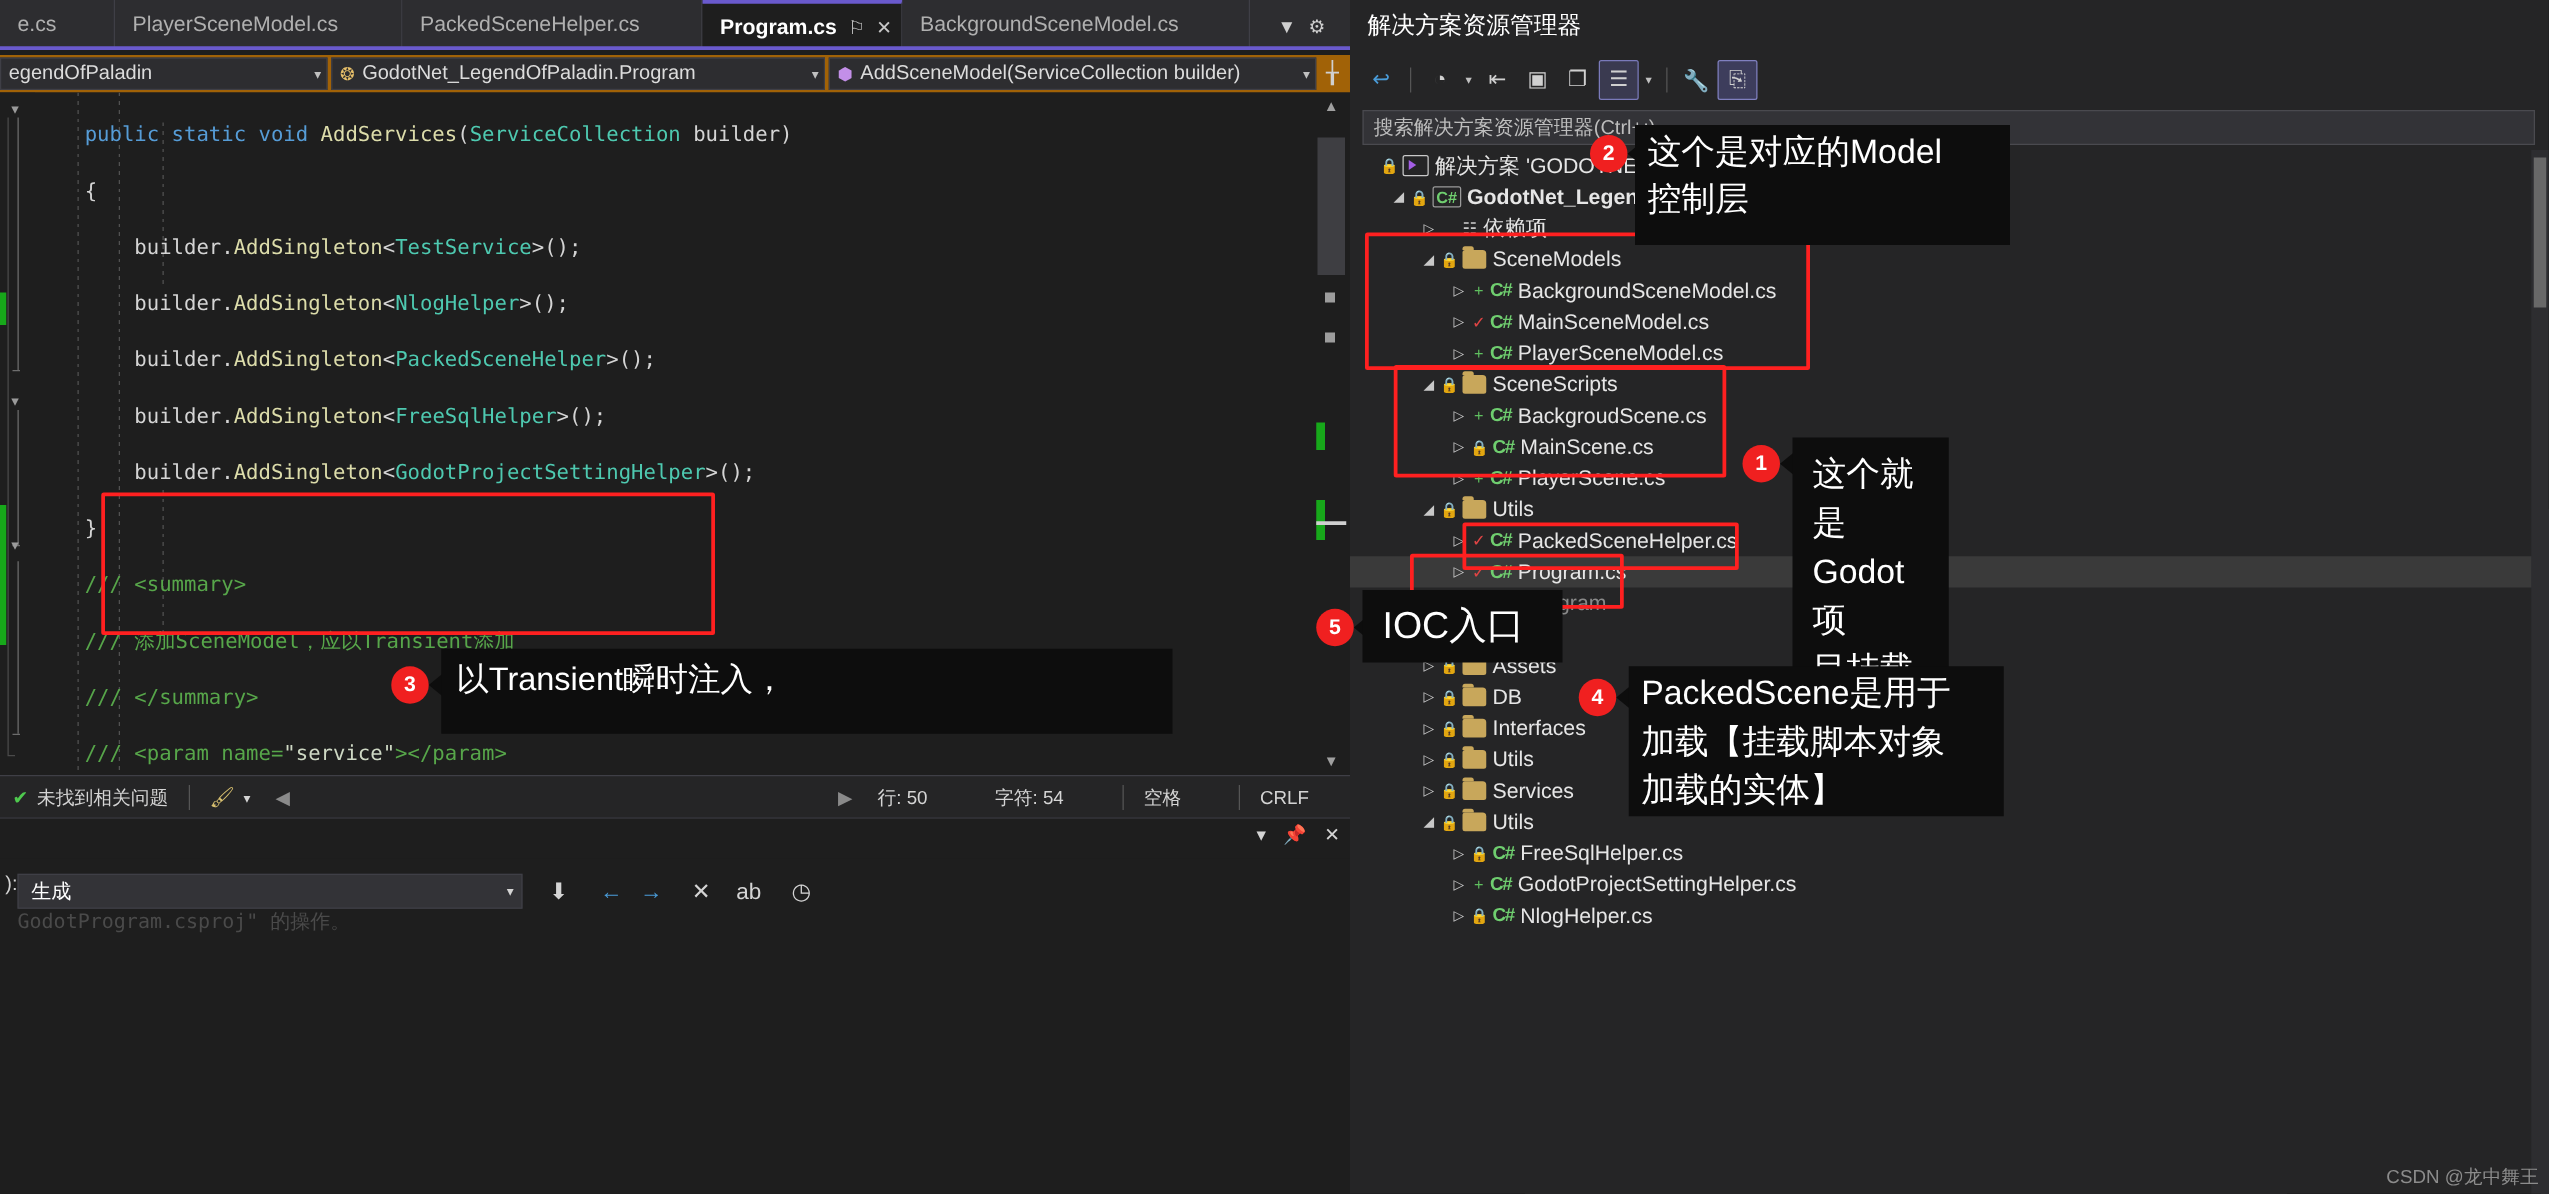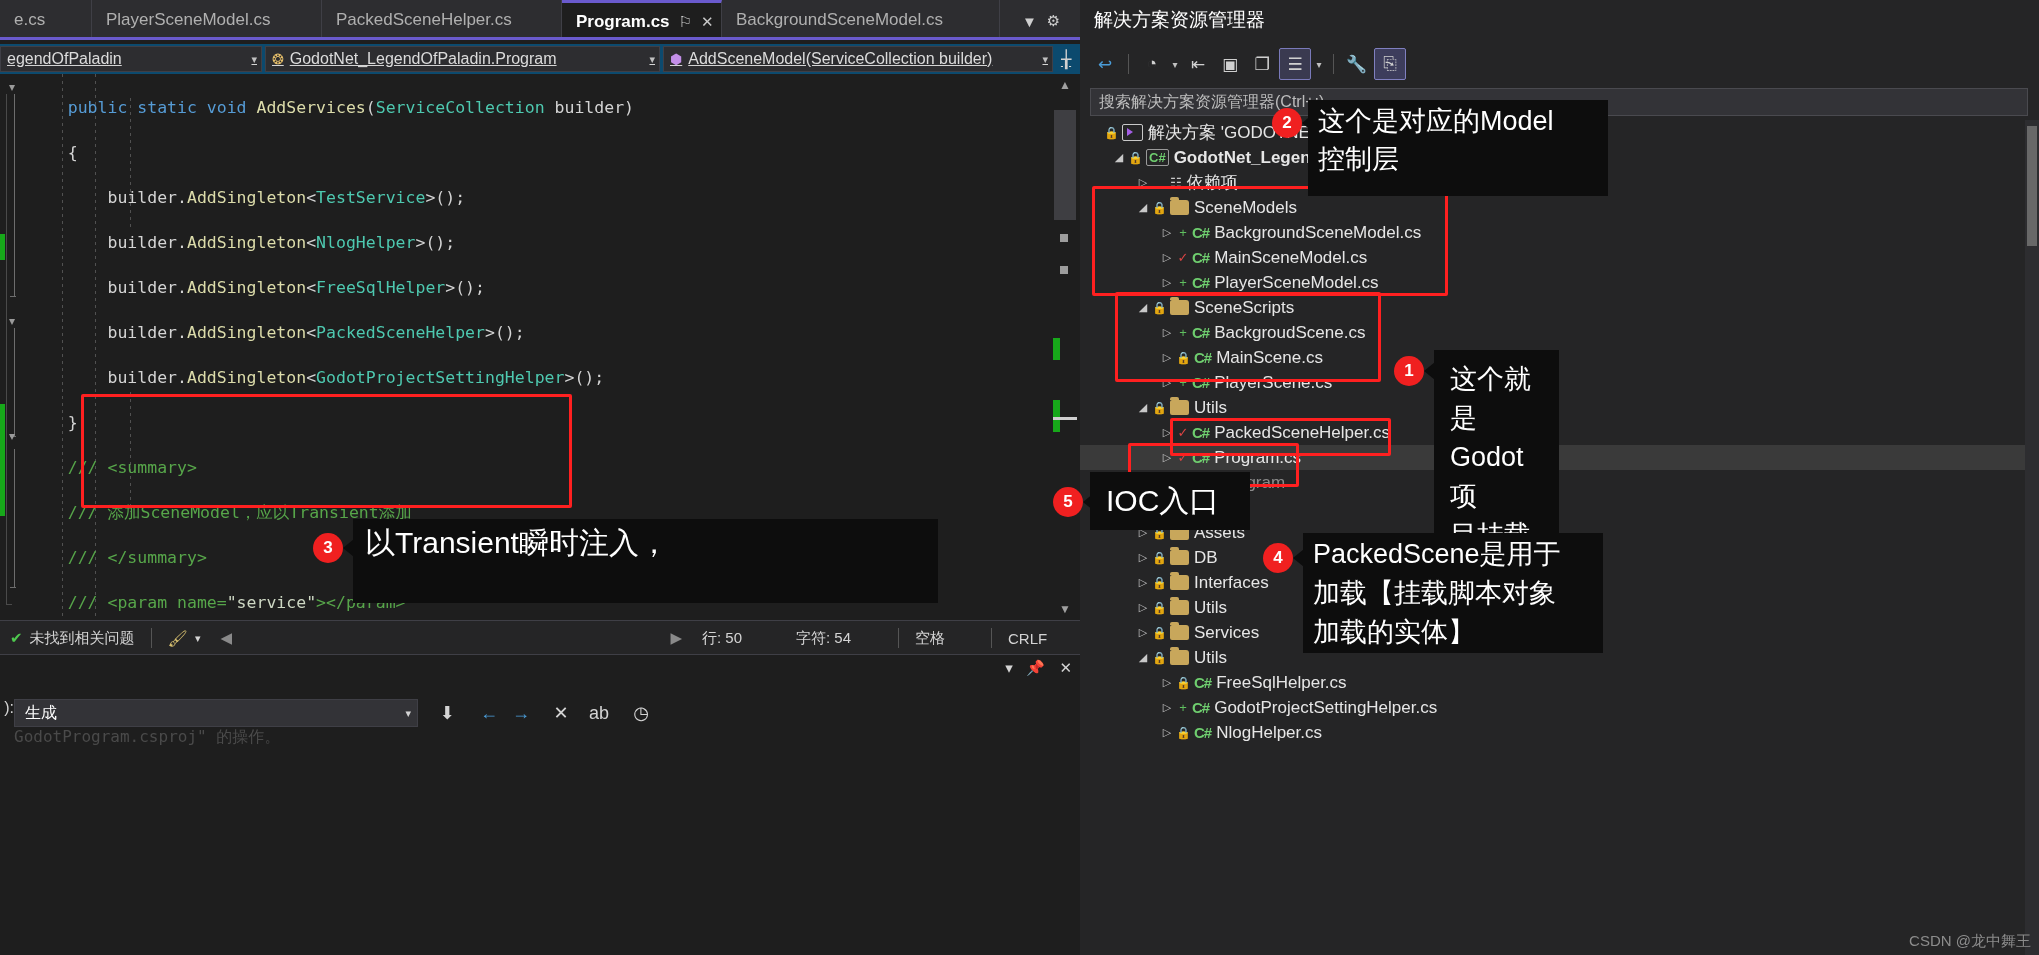--- a/index.html
+++ b/index.html
@@ -16,21 +16,21 @@
        padding:0 14px;color:#b0b0b0;font-size:17px;box-sizing:border-box;
        background:#2d2d30;border-right:1px solid #3f3f46;white-space:nowrap;}
   .tab.active{background:#1e1e1e;color:#ffffff;font-weight:bold;border-top:3px solid #6a5acd;}
   .tab .pinx{margin-left:9px;color:#c8c8c8;font-size:15px;}
   #tabstrip-underline{left:0;top:37px;width:1080px;height:3px;background:#6a5acd;}
 
   #tabstrip-right{left:1022px;top:8px;width:58px;height:26px;display:flex;
       align-items:center;gap:10px;color:#cfcfcf;font-size:15px;}
 
   
-  #navbar{left:0;top:44px;width:1080px;height:30px;background:#0c4a6e;display:flex;align-items:center;text-decoration:underline;}
+  #navbar{left:0;top:44px;width:1080px;height:30px;background:#a16207;display:flex;align-items:center;}
   .navcombo{height:26px;display:flex;align-items:center;background:#2d2d30;
      border:1px solid #3f3f46;color:#dcdcdc;font-size:16px;padding:0 4px 0 6px;box-sizing:border-box;}
   .navcombo .caret{margin-left:auto;padding-left:8px;color:#c0c0c0;font-size:11px;}
   .navicon{margin-right:6px;font-size:14px;}
 
   
   #editor{left:0;top:74px;width:1050px;height:546px;background:#1e1e1e;overflow:hidden;}
   #gutter{position:absolute;left:0;top:0;width:28px;height:546px;background:#1e1e1e;}
   #codearea{position:absolute;left:28px;top:0;right:0;bottom:0;
      font-family:"DejaVu Sans Mono","Liberation Mono",monospace;font-size:16.5px;line-height:22.5px;
@@ -195,22 +195,22 @@
   <div class="guide" style="left:62px;"></div>
   <div class="guide" style="left:95px;"></div>
   <div class="guide" style="left:130px;top:24px;height:130px;"></div>
   <div class="guide" style="left:130px;top:318px;height:120px;"></div>
 
   <div id="codearea">
 <div class="ln"><span class="kw">    public static void </span><span class="mth">AddServices</span><span class="pun">(</span><span class="ty">ServiceCollection</span> <span class="pun">builder)</span></div>
 <div class="ln"><span class="pun">    {</span></div>
 <div class="ln"><span class="pun">        builder.</span><span class="mth">AddSingleton</span><span class="pun">&lt;</span><span class="ty">TestService</span><span class="pun">&gt;();</span></div>
 <div class="ln"><span class="pun">        builder.</span><span class="mth">AddSingleton</span><span class="pun">&lt;</span><span class="ty">NlogHelper</span><span class="pun">&gt;();</span></div>
+<div class="ln"><span class="pun">        builder.</span><span class="mth">AddSingleton</span><span class="pun">&lt;</span><span class="ty">PackedSceneHelper</span><span class="pun">&gt;();</span></div>
 <div class="ln"><span class="pun">        builder.</span><span class="mth">AddSingleton</span><span class="pun">&lt;</span><span class="ty">FreeSqlHelper</span><span class="pun">&gt;();</span></div>
-<div class="ln"><span class="pun">        builder.</span><span class="mth">AddSingleton</span><span class="pun">&lt;</span><span class="ty">PackedSceneHelper</span><span class="pun">&gt;();</span></div>
 <div class="ln"><span class="pun">        builder.</span><span class="mth">AddSingleton</span><span class="pun">&lt;</span><span class="ty">GodotProjectSettingHelper</span><span class="pun">&gt;();</span></div>
 <div class="ln"><span class="pun">    }</span></div>
 <div class="ln"><span class="cmt">    /// &lt;summary&gt;</span></div>
 <div class="ln"><span class="cmt">    /// 添加SceneModel，应以Transient添加</span></div>
 <div class="ln"><span class="cmt">    /// &lt;/summary&gt;</span></div>
 <div class="ln"><span class="cmt">    /// &lt;param name=</span><span style="color:#ced8c4;">"service"</span><span class="cmt">&gt;&lt;/param&gt;</span></div>
 
 
 
 
@@ -524,21 +524,21 @@
 
 <div class="badgeC" style="left:1272px;top:108px;">2</div>
 <div class="notch" style="left:1302px;top:114px;border-right:11px solid #0d0d0d;"></div>
 <div class="callout multi" style="left:1308px;top:100px;width:300px;height:96px;line-height:38px;padding:2px 10px;">
   <div>这个是对应的Model</div>
   <div>控制层</div>
 </div>
 
 <div class="badgeC" style="left:313px;top:533px;">3</div>
 <div class="notch" style="left:343px;top:539px;border-right:11px solid #0d0d0d;"></div>
-<div class="callout multi" style="left:353px;top:519px;width:585px;height:84px;line-height:40px;padding:4px 12px;font-size:30px;">
+<div class="callout multi" style="left:353px;top:519px;width:585px;height:68px;line-height:40px;padding:4px 12px;font-size:26px;">
   <div>以Transient瞬时注入，</div>
 </div>
 
 <div class="badgeC" style="left:1263px;top:543px;">4</div>
 <div class="notch" style="left:1293px;top:549px;border-right:11px solid #0d0d0d;"></div>
 <div class="callout multi" style="left:1303px;top:533px;width:300px;height:120px;line-height:39px;padding:2px 10px;">
   <div>PackedScene是用于</div>
   <div>加载【挂载脚本对象</div>
   <div>加载的实体】</div>
 </div>

